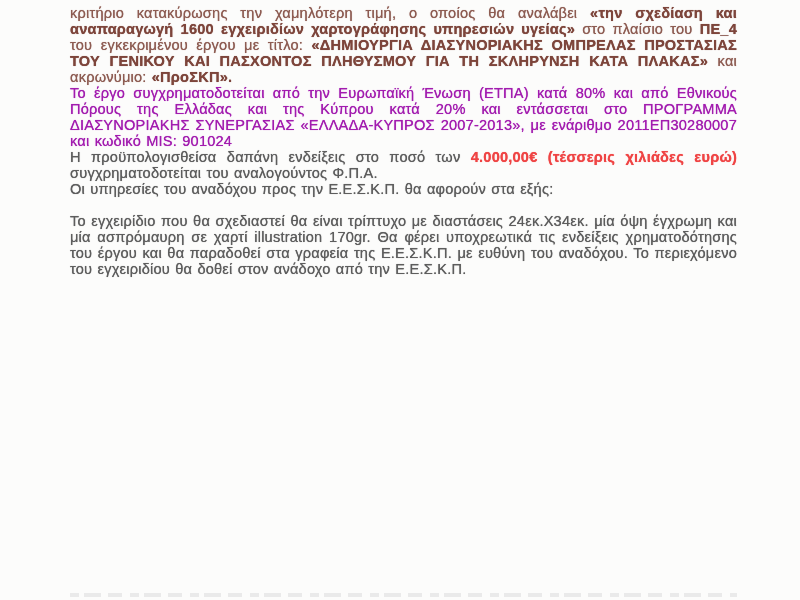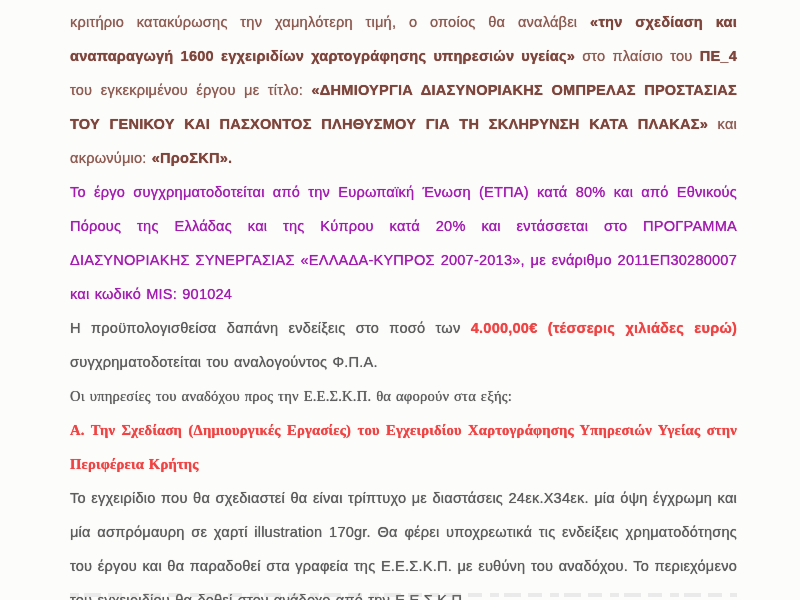--- a/index.html
+++ b/index.html
@@ -20,36 +20,36 @@
   .content {
     position: absolute;
     left: 70px;
     top: 5px;
     width: 667px;
   }
   p.para {
     margin: 0;
     padding: 0;
     font-size: 14.6px;
-    line-height: 34px;
+    line-height: 16px;
     text-align: justify;
     letter-spacing: 0.2px;
     word-spacing: 1px;
     text-shadow: 0 0 0.7px currentColor;
   }
   .b { font-weight: 700; }
   
   .tint-red   { color: #8d5c52; }
   .tint-red .b { color: #7d453b; }
   .tint-red2  { color: #a21caf; }
   
   .gray       { color: #5d5d5d; }
   .gray .b    { color: #ef4444; }
   .gap-s { margin-top: 18px; }
-  .gap-m { margin-top: 26px; font-family: Liberation Serif, serif; }
+  .gap-m { margin-top: 26px; }
   
   .clipped-line {
     position: absolute;
     left: 70px;
     top: 593px;
     width: 667px;
     height: 7px;
     overflow: hidden;
     opacity: 0.18;
     background: repeating-linear-gradient(
@@ -79,21 +79,21 @@
     <p class="para tint-red2">
       <span>Το έργο συγχρηματοδοτείται από την Ευρωπαϊκή Ένωση (ΕΤΠΑ) κατά 80% και από Εθνικούς Πόρους της Ελλάδας και της Κύπρου κατά 20% και εντάσσεται στο ΠΡΟΓΡΑΜΜΑ ΔΙΑΣΥΝΟΡΙΑΚΗΣ ΣΥΝΕΡΓΑΣΙΑΣ «ΕΛΛΑΔΑ-ΚΥΠΡΟΣ 2007-2013», με ενάριθμο 2011ΕΠ30280007 και κωδικό MIS: 901024</span>
     </p>
 
     <p class="para gray gap-s">
       <span>Η προϋπολογισθείσα δαπάνη ενδείξεις στο ποσό των </span><span class="b">4.000,00€ (τέσσερις χιλιάδες ευρώ)</span><span> συγχρηματοδοτείται του αναλογούντος Φ.Π.Α.</span>
     </p>
 
     <p class="para gray gap-m">
       <span>Οι υπηρεσίες του αναδόχου προς την Ε.Ε.Σ.Κ.Π. θα αφορούν στα εξής:</span><br>
-      <span class="b">Α. Την Σχεδίαση (Δημιουργικές Εργασίες) του Εγχειριδίου Χαρτογράφησης Υπηρεσιών Υγείας στην Περιφέρεια Κρήτης</span><br>
+      <br>
     </p>
 
     <p class="para gray">
       <span>Το εγχειρίδιο που θα σχεδιαστεί θα είναι τρίπτυχο με διαστάσεις 24εκ.Χ34εκ. μία όψη έγχρωμη και μία ασπρόμαυρη σε χαρτί illustration 170gr. Θα φέρει υποχρεωτικά τις ενδείξεις χρηματοδότησης του έργου και θα παραδοθεί στα γραφεία της Ε.Ε.Σ.Κ.Π. με ευθύνη του αναδόχου. Το περιεχόμενο του εγχειριδίου θα δοθεί στον ανάδοχο από την Ε.Ε.Σ.Κ.Π.</span>
     </p>
 
   </div>
 
   <div class="clipped-line"></div>
 </div>

